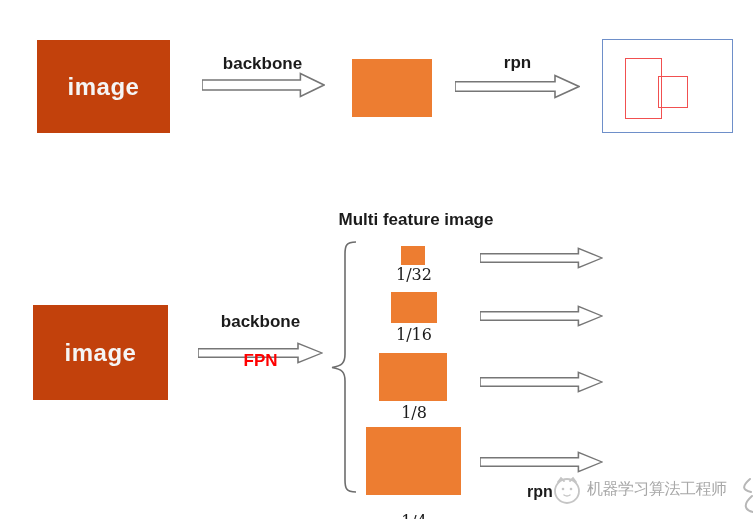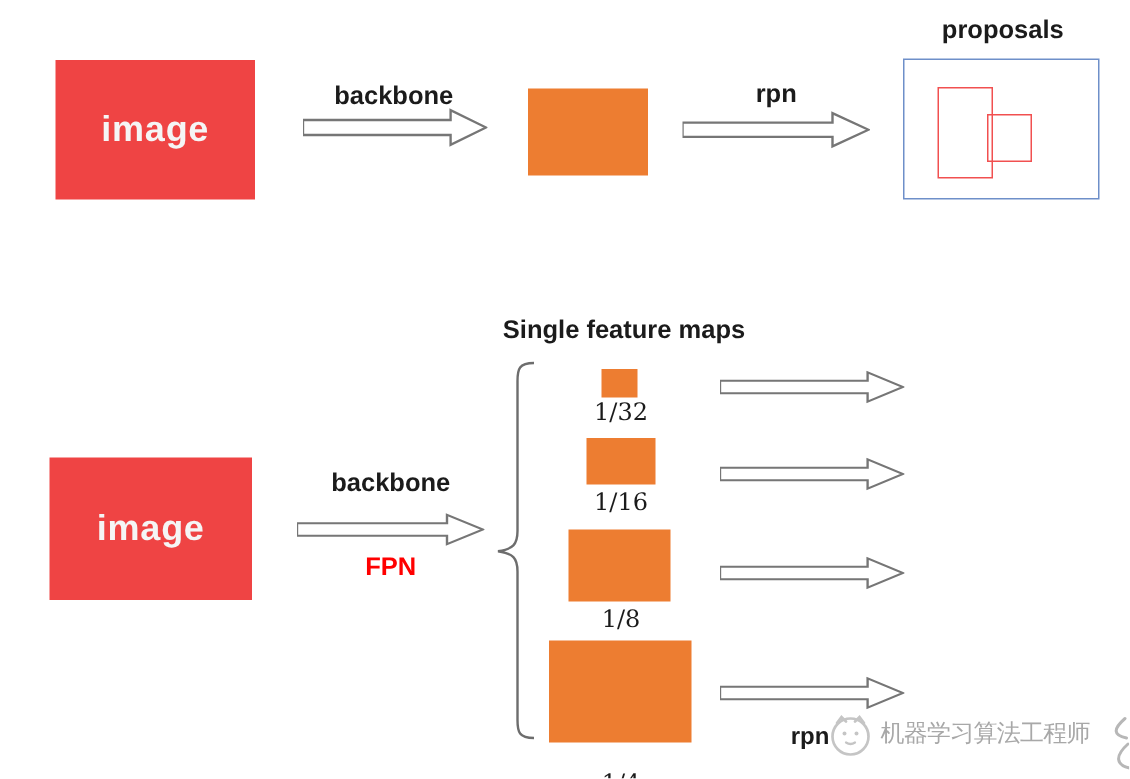--- a/index.html
+++ b/index.html
@@ -6,21 +6,21 @@
   #canvas{
     position:relative;width:753px;height:519px;background:#ffffff;
     overflow:hidden;font-family:"Liberation Sans",sans-serif;
   }
   .abs{position:absolute;}
   .lbl{
     font-weight:bold;color:#1b1b1b;font-size:17px;text-align:center;
     white-space:nowrap;line-height:1.1;
   }
   .image-box{
-    background:#ef4444;display:flex;align-items:center;justify-content:center;
+    background:#c2410c;display:flex;align-items:center;justify-content:center;
   }
   .image-box span{
     color:#f5f5f5;font-weight:bold;font-size:24px;letter-spacing:.5px;
   }
   .feat{background:#ED7D31;}
   .frac{
     font-family:"DejaVu Serif",serif;color:#1b1b1b;font-size:16px;
     text-align:center;white-space:nowrap;
   }
   .proposals-box{
@@ -55,42 +55,41 @@
   <div class="abs feat" style="left:352px;top:59px;width:80px;height:58px;"></div>
 
   <div class="abs lbl" style="left:455px;top:54px;width:125px;">rpn</div>
 
   <div class="abs" style="left:455px;top:74px;width:125px;height:25px;">
     <svg class="arrow-svg" viewBox="0 0 125 26" preserveAspectRatio="none">
       <path d="M0,8 H100 V1.5 L124,13 L100,24.5 V18 H0 Z" fill="#ffffff" stroke="#767676" stroke-width="1.6"></path>
     </svg>
   </div>
 
-  <div class="abs lbl" style="left:602px;top:11px;width:133px;">proposals</div>
 
   <div class="abs proposals-box" style="left:602px;top:39px;width:131px;height:94px;">
     <div class="abs red-rect" style="left:22px;top:18px;width:37px;height:61px;"></div>
     <div class="abs red-rect" style="left:55px;top:36px;width:30px;height:32px;"></div>
   </div>
 
   <div class="abs image-box" style="left:33px;top:305px;width:135px;height:95px;">
     <span>image</span>
   </div>
 
   <div class="abs lbl" style="left:198px;top:313px;width:125px;">backbone</div>
 
   <div class="abs" style="left:198px;top:342px;width:125px;height:22px;">
     <svg class="arrow-svg" viewBox="0 0 125 26" preserveAspectRatio="none">
       <path d="M0,8 H100 V1.5 L124,13 L100,24.5 V18 H0 Z" fill="#ffffff" stroke="#767676" stroke-width="1.6"></path>
     </svg>
   </div>
 
-  <div class="abs lbl fpn" style="left:198px;top:369px;width:125px;">FPN</div>
+  <div class="abs lbl fpn" style="left:198px;top:352px;width:125px;">FPN</div>
 
-  <div class="abs lbl" style="left:328px;top:211px;width:176px;">Single feature maps</div>
+  <div class="abs lbl" style="left:328px;top:211px;width:176px;">Multi feature image</div>
 
   <div class="abs" style="left:330px;top:240px;width:28px;height:254px;">
     <svg class="arrow-svg" viewBox="0 0 28 254" preserveAspectRatio="none">
       <path d="M26,2 C16,2 15,6 15,14 L15,114 C15,123 12,126 2,127.5 C12,129 15,132 15,141 L15,240 C15,248 16,252 26,252" fill="none" stroke="#6d6d6d" stroke-width="1.6"></path>
     </svg>
   </div>
 
   <div class="abs feat" style="left:401px;top:246px;width:24px;height:19px;"></div>
   <div class="abs frac" style="left:374px;top:265px;width:80px;text-align:center;">1/32</div>
 

